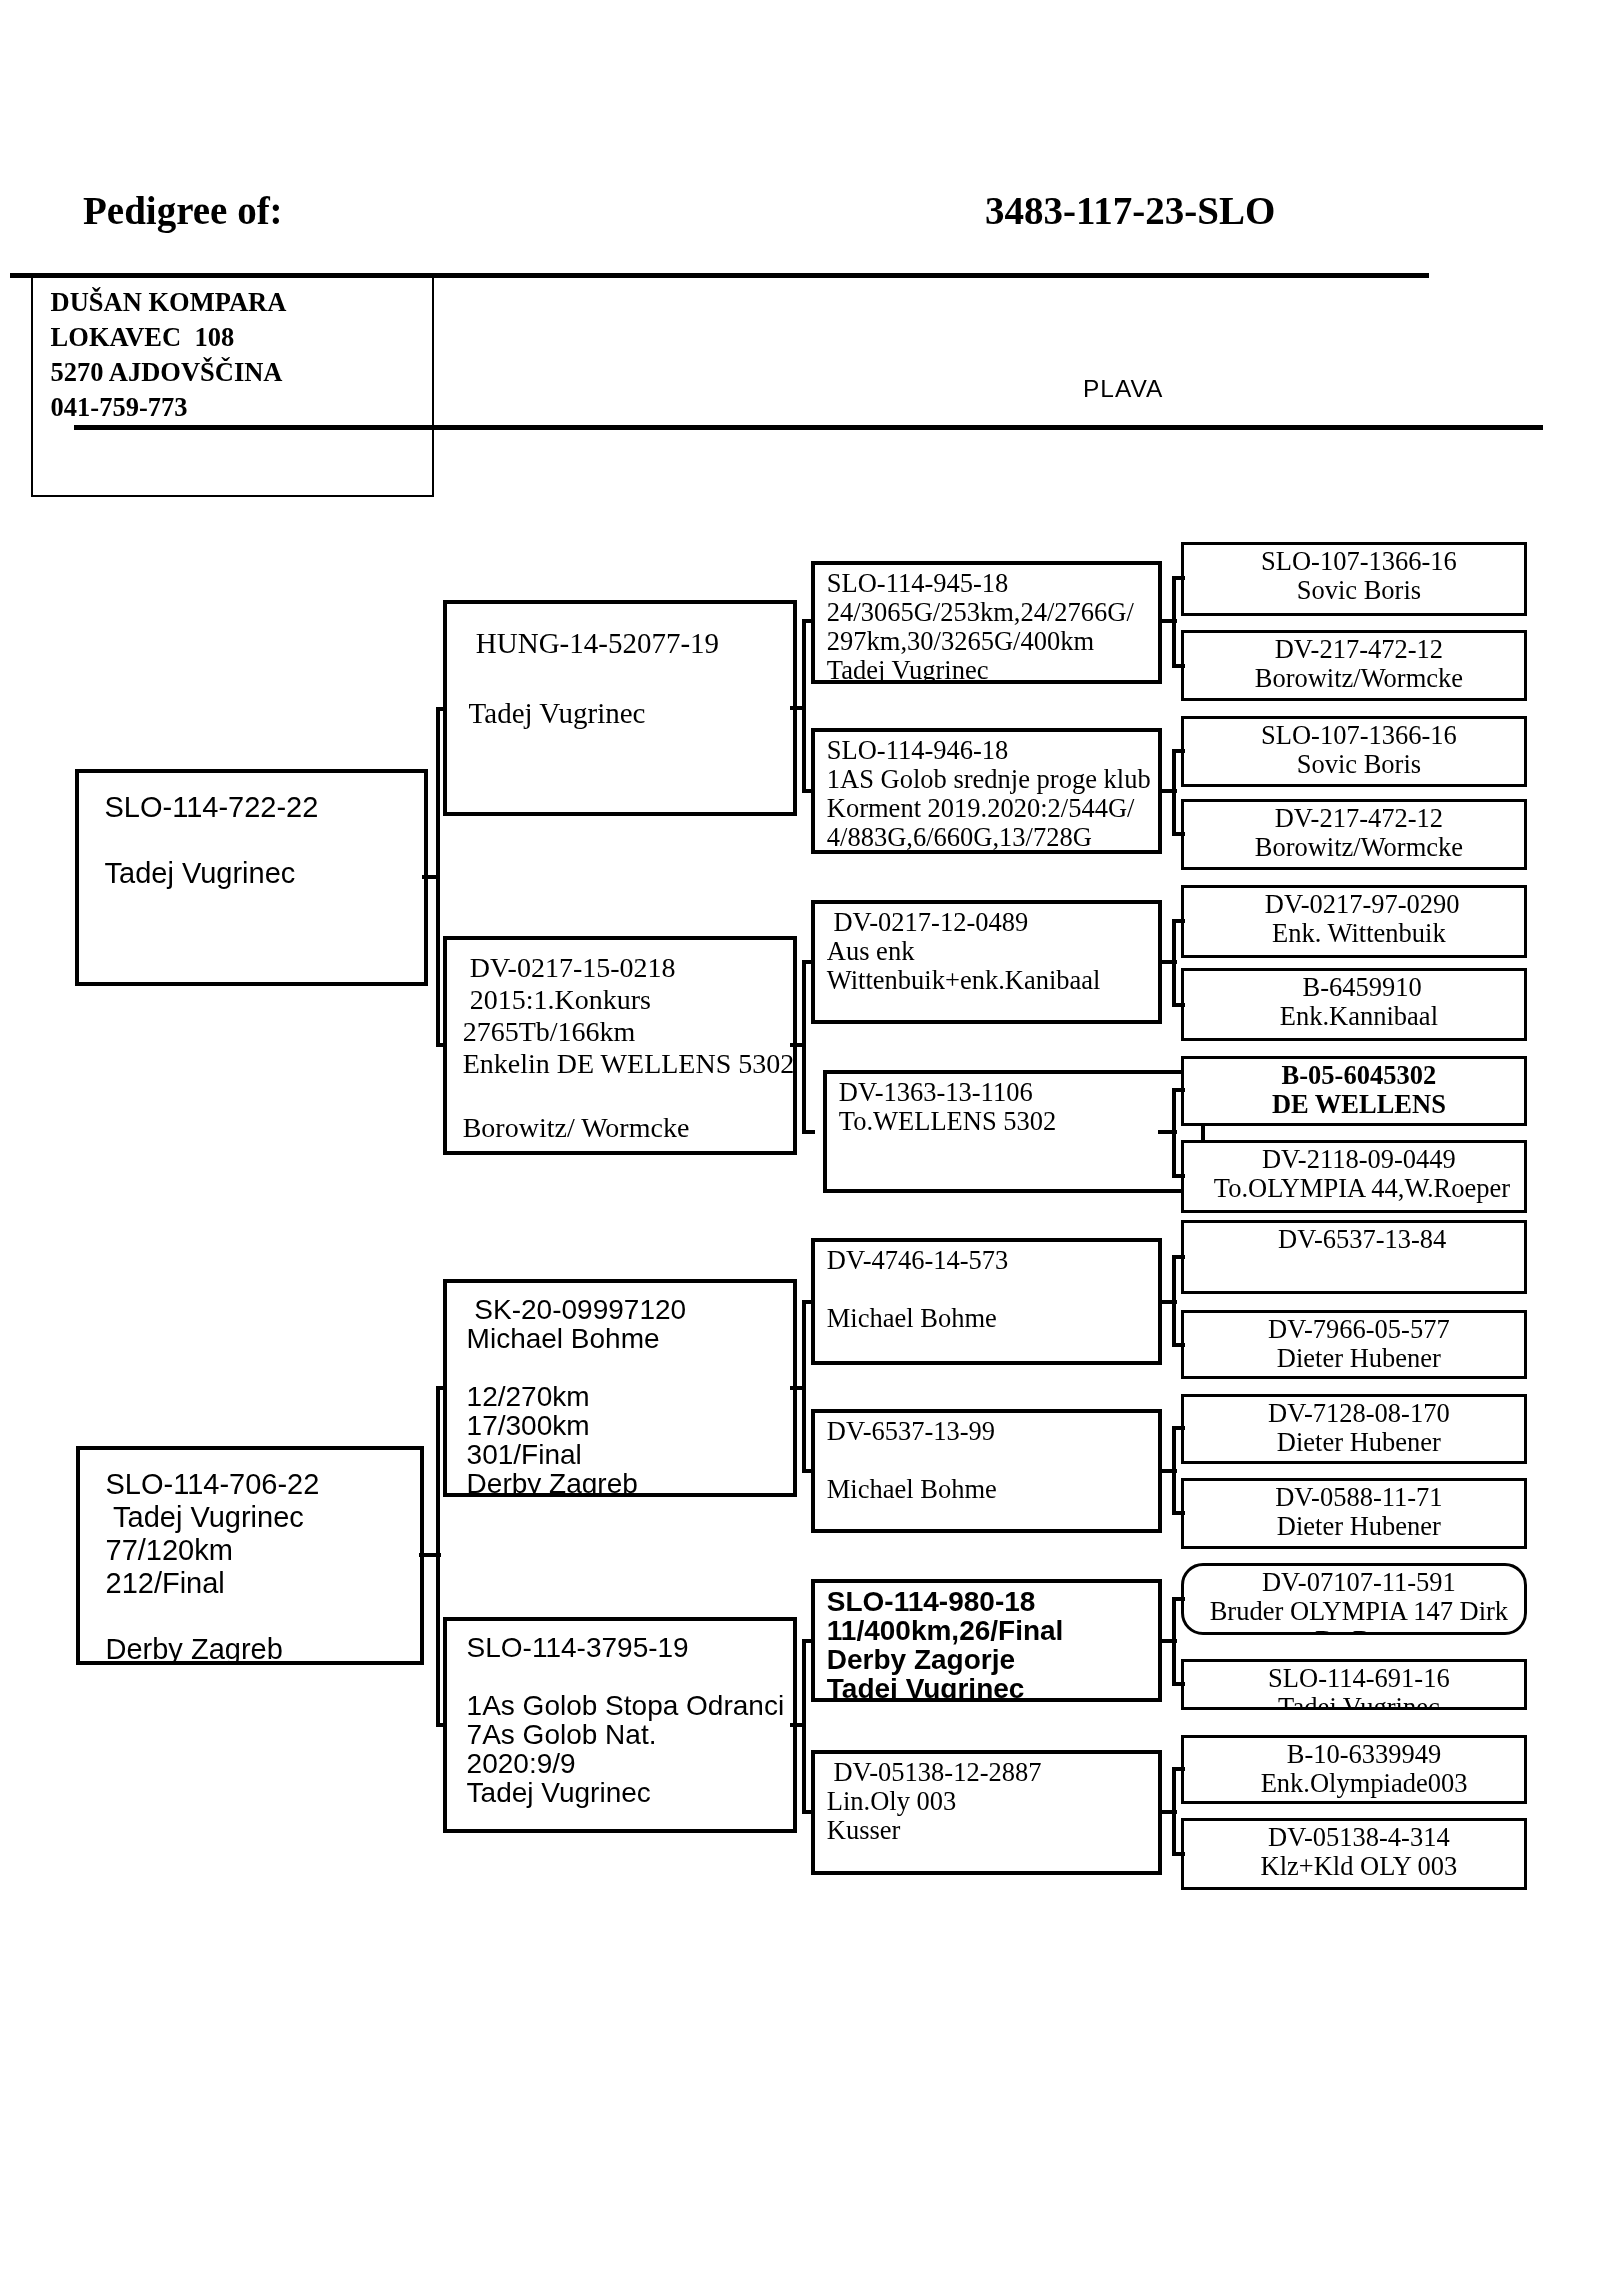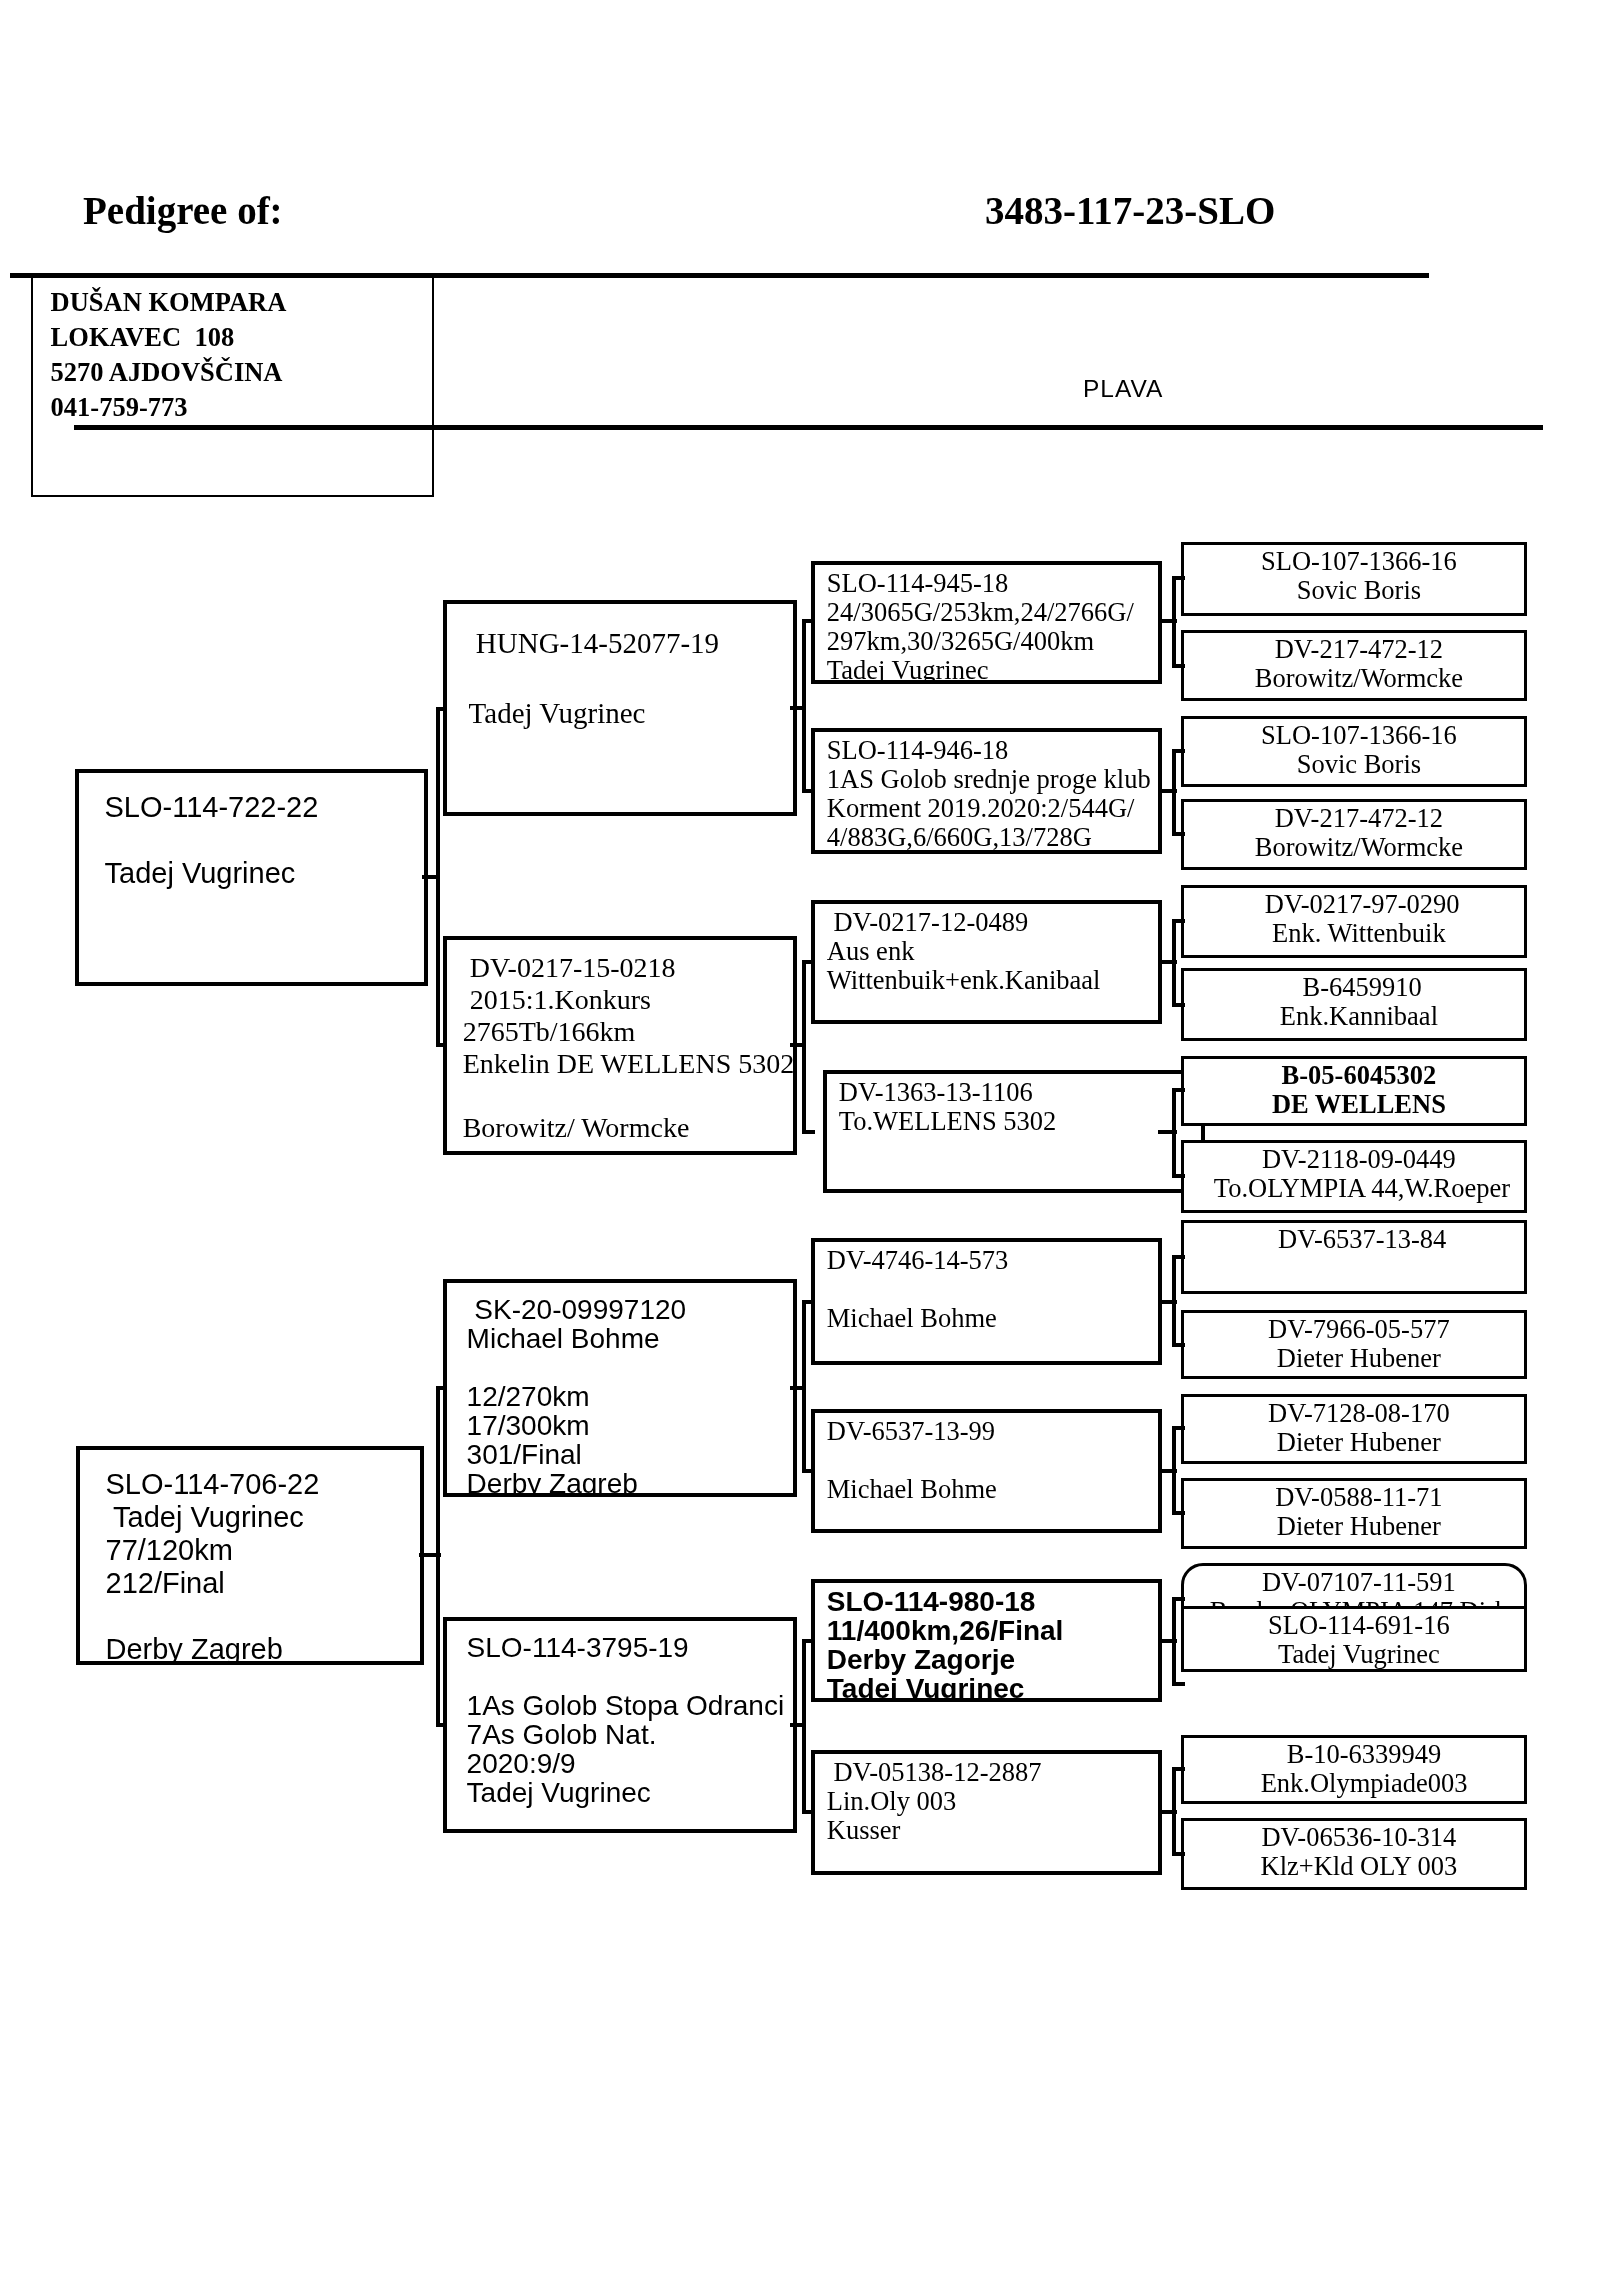--- a/index.html
+++ b/index.html
@@ -183,30 +183,30 @@
     </div>
   <div class="pbox g4" style="left:1181px;top:1478px;width:346px;height:71px;">
       <div class="ln">DV-0588-11-71</div>
       <div class="ln">Dieter Hubener</div>
     </div>
   <div class="pbox g4" style="left:1181px;top:1563px;width:346px;height:72px;border-radius:22px;">
       <div class="ln">DV-07107-11-591</div>
       <div class="ln">Bruder OLYMPIA 147 Dirk</div>
       <div class="ln">De Baer</div>
     </div>
-  <div class="pbox g4" style="left:1181px;top:1606px;width:346px;height:66px;">
+  <div class="pbox g4" style="left:1181px;top:1659px;width:346px;height:51px;">
       <div class="ln">SLO-114-691-16</div>
       <div class="ln">Tadej Vugrinec</div>
     </div>
   <div class="pbox g4" style="left:1181px;top:1735px;width:346px;height:69px;padding-left:24px;">
       <div class="ln">B-10-6339949</div>
       <div class="ln">Enk.Olympiade003</div>
     </div>
   <div class="pbox g4" style="left:1181px;top:1818px;width:346px;height:72px;">
-      <div class="ln">DV-06536-10-314</div>
+      <div class="ln">DV-05138-4-314</div>
       <div class="ln">Klz+Kld OLY 003</div>
     </div>
 
 <div class="conn" style="left: 436px; top: 707px; width: 3.9px; height: 340px;"></div>
     <div class="conn" style="left: 422px; top: 875px; width: 17.6px; height: 3.9px;"></div>
     <div class="conn" style="left: 436px; top: 707px; width: 10.8px; height: 3.9px;"></div>
     <div class="conn" style="left: 436px; top: 1043px; width: 10.8px; height: 3.9px;"></div>
     <div class="conn" style="left: 436px; top: 1386px; width: 3.9px; height: 341px;"></div>
     <div class="conn" style="left: 419px; top: 1553px; width: 21.6px; height: 3.9px;"></div>
     <div class="conn" style="left: 436px; top: 1386px; width: 10.8px; height: 3.9px;"></div>

